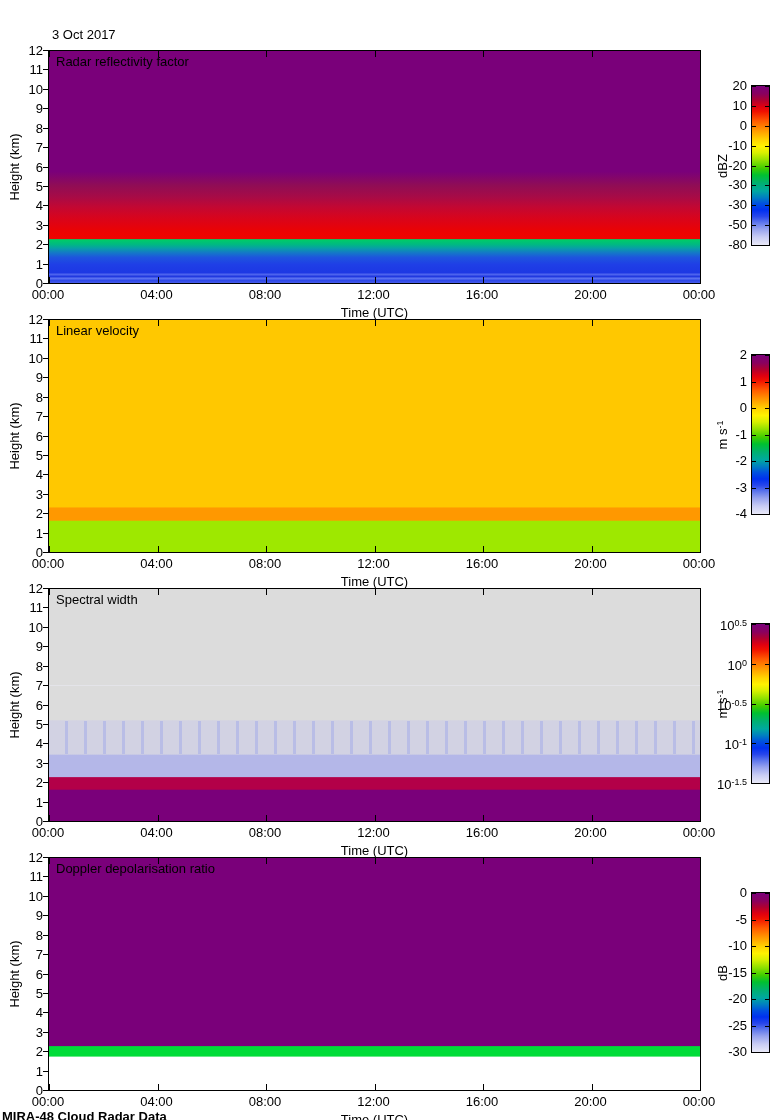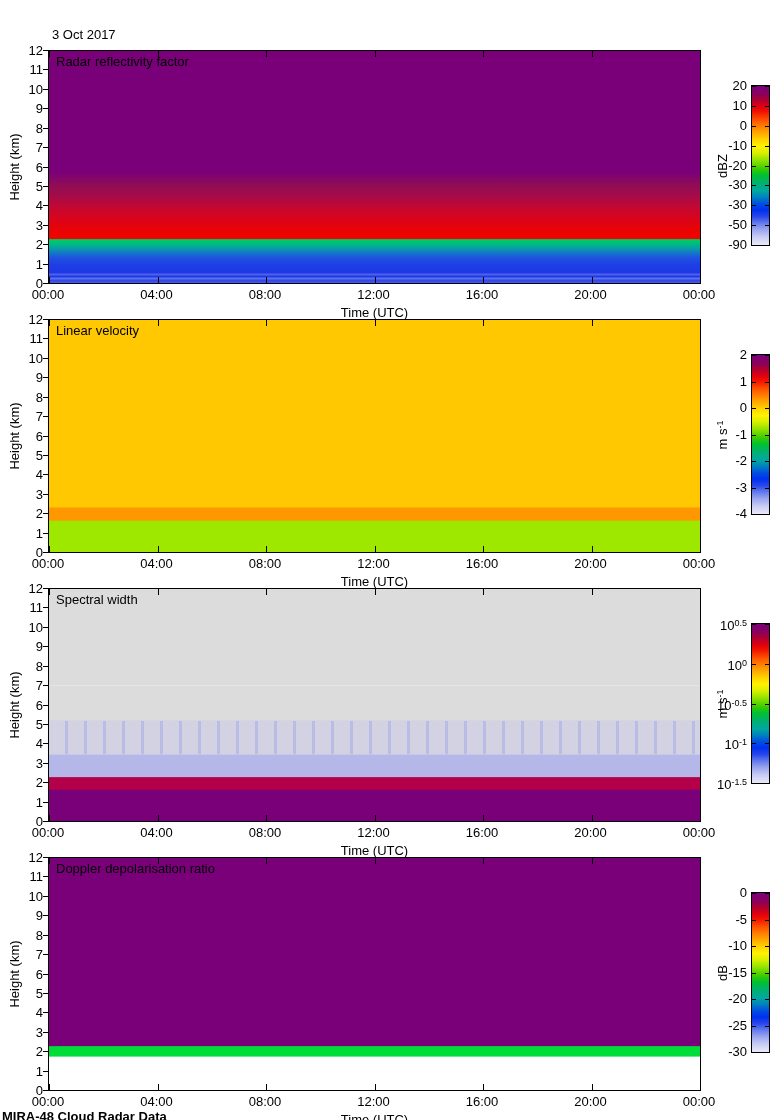--- a/index.html
+++ b/index.html
@@ -99,21 +99,21 @@
         <div class="cbtick" style="left: 765px; top: 135px; width: 4px; position: absolute;"></div>
         <div class="txt cblab" style="left: 695px; top: 127px; width: 52px; position: absolute;"><span>-30</span></div>
         <div class="cbtick" style="left: 752px; top: 155px; width: 4px; position: absolute;"></div>
         <div class="cbtick" style="left: 765px; top: 155px; width: 4px; position: absolute;"></div>
         <div class="txt cblab" style="left: 695px; top: 147px; width: 52px; position: absolute;"><span>-30</span></div>
         <div class="cbtick" style="left: 752px; top: 175px; width: 4px; position: absolute;"></div>
         <div class="cbtick" style="left: 765px; top: 175px; width: 4px; position: absolute;"></div>
         <div class="txt cblab" style="left: 695px; top: 167px; width: 52px; position: absolute;"><span>-50</span></div>
         <div class="cbtick" style="left: 752px; top: 195px; width: 4px; position: absolute;"></div>
         <div class="cbtick" style="left: 765px; top: 195px; width: 4px; position: absolute;"></div>
-        <div class="txt cblab" style="left: 695px; top: 187px; width: 52px; position: absolute;"><span>-90</span></div>
+        <div class="txt cblab" style="left: 695px; top: 187px; width: 52px; position: absolute;"><span>-80</span></div>
         <div class="rot" style="left: 722px; top: 115.5px; position: absolute;"><span>dBZ</span></div>
       </div>
       <div style="left: 0px; top: 307px; width: 780px; height: 269px; position: absolute;">
         <div class="plot" style="left: 48px; top: 0px; width: 653px; height: 234px; background: linear-gradient(rgb(255, 200, 0) 0%, rgb(255, 200, 0) 80.6%, rgb(255, 152, 0) 81%, rgb(255, 152, 0) 86.3%, rgb(158, 232, 0) 86.7%, rgb(158, 232, 0) 100%); position: absolute;">
           <div class="txt title-in" style="left: 7px; top: 3px; position: absolute;">Linear velocity</div>
           <div class="xtick" style="left: 0px; top: 0px; position: absolute;"></div>
           <div class="xtick" style="left: 0px; top: 226px; position: absolute;"></div>
           <div class="xtick" style="left: 109px; top: 0px; position: absolute;"></div>
           <div class="xtick" style="left: 109px; top: 226px; position: absolute;"></div>
           <div class="xtick" style="left: 217px; top: 0px; position: absolute;"></div>

